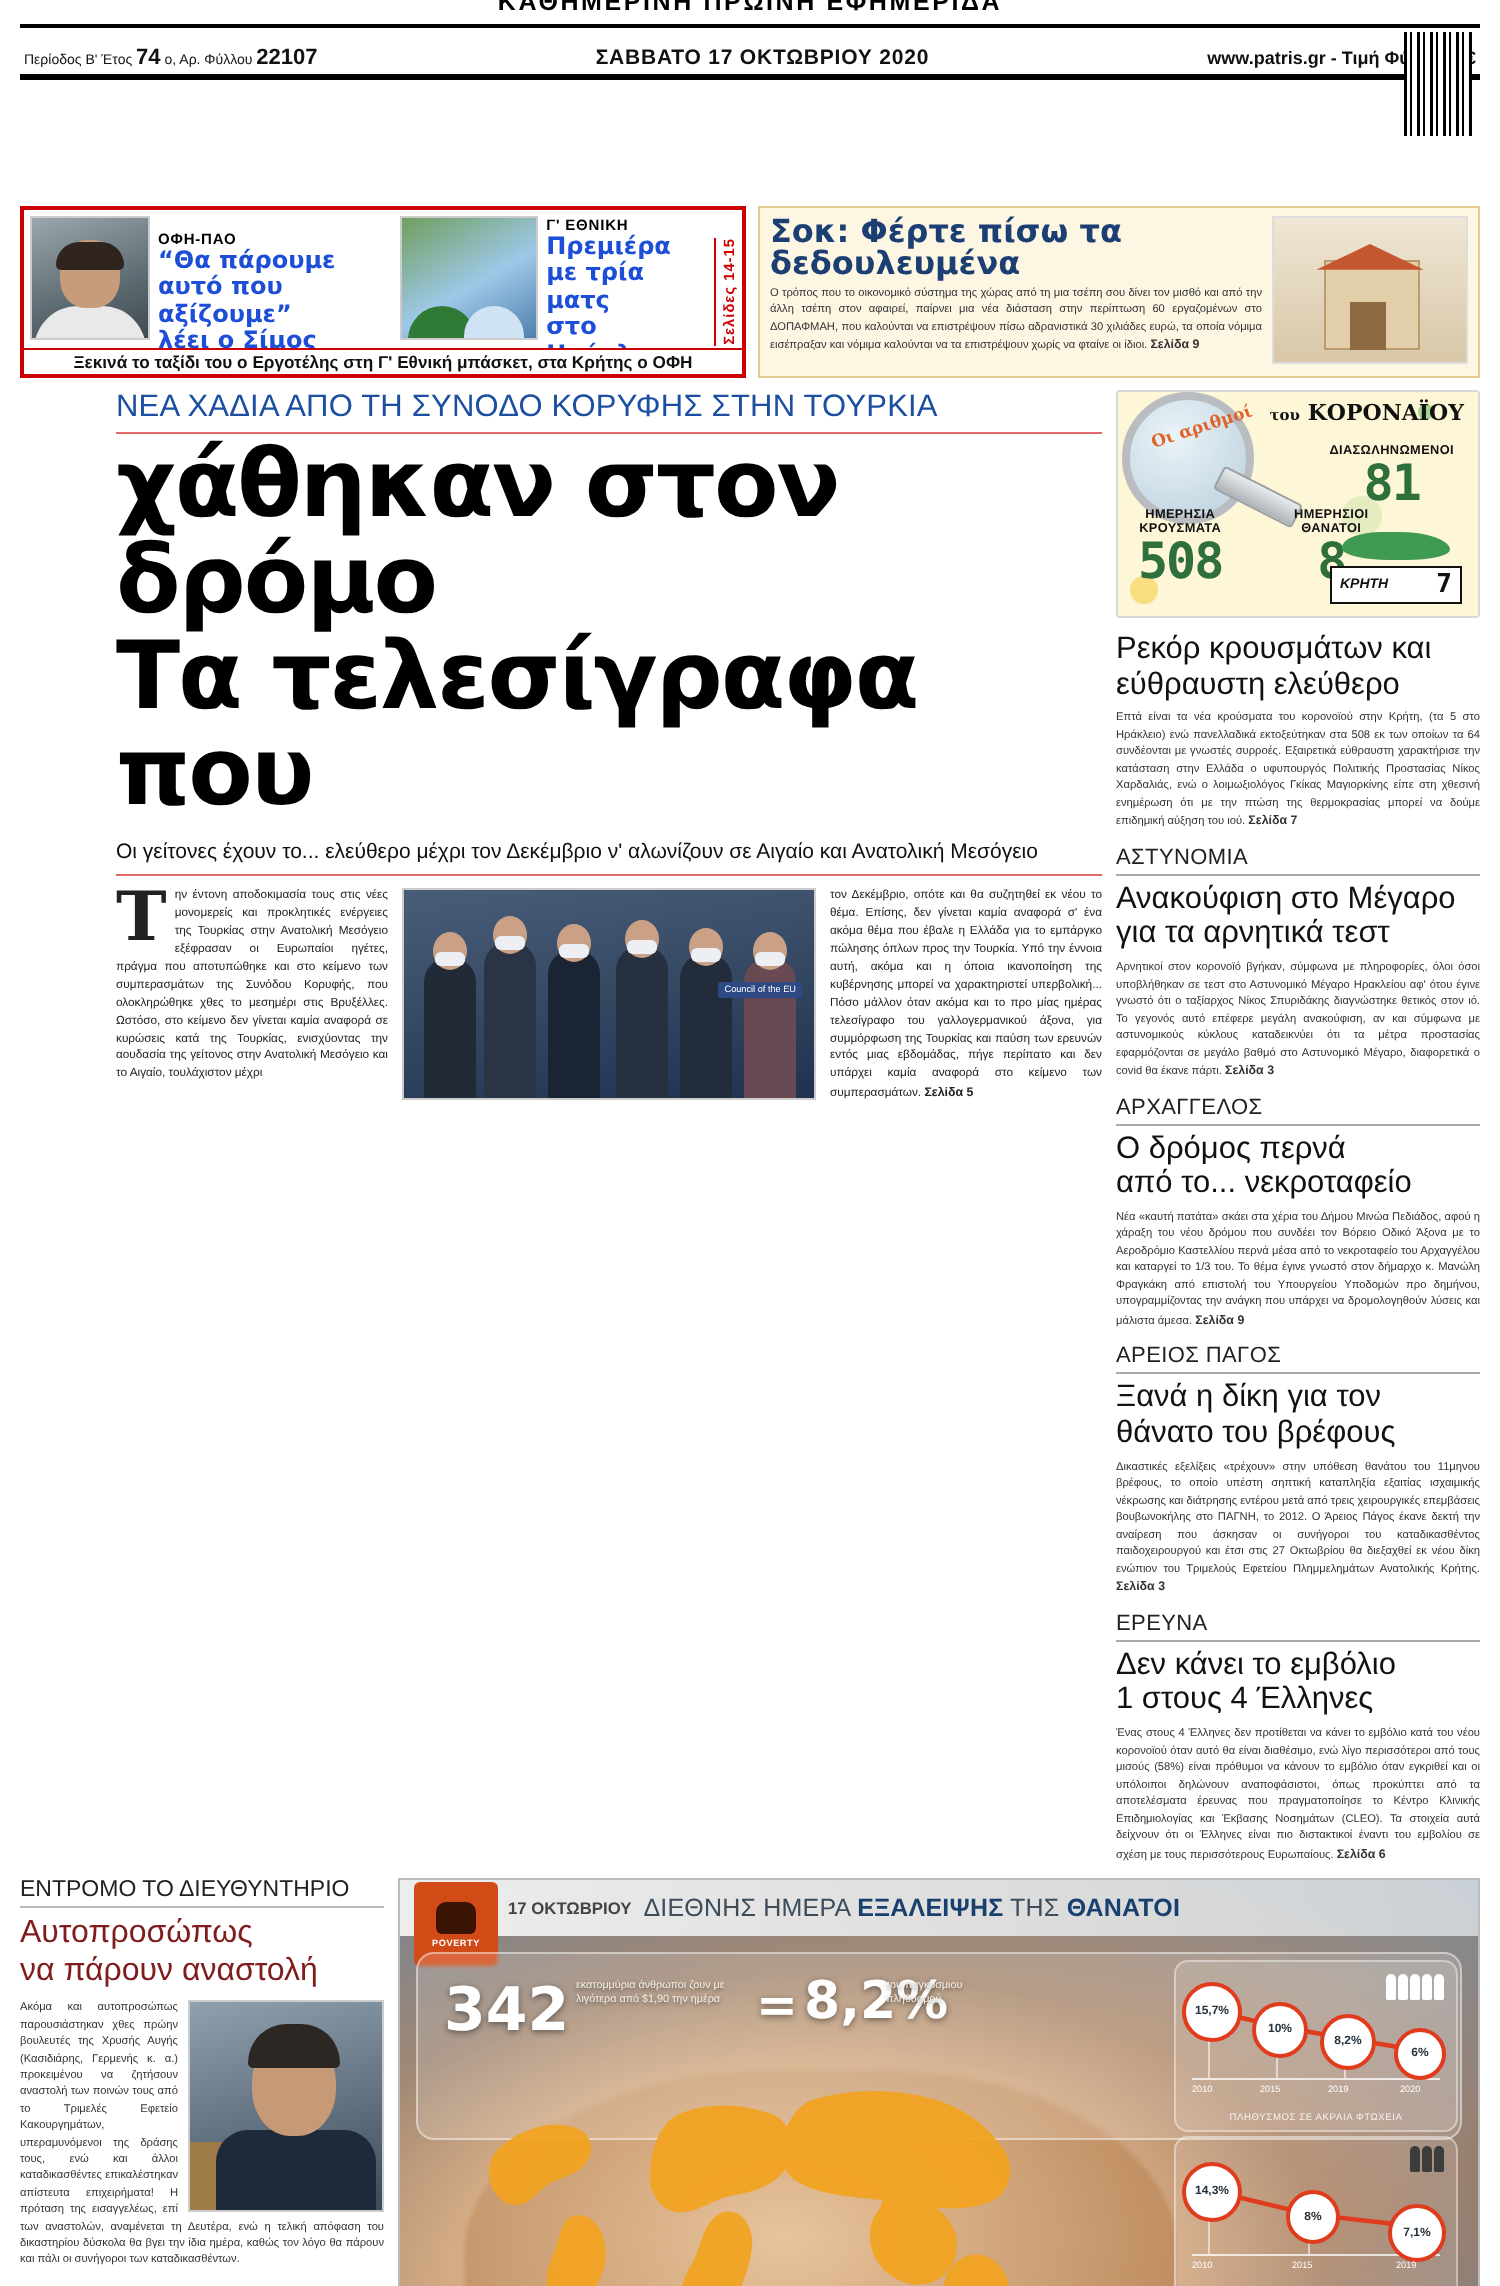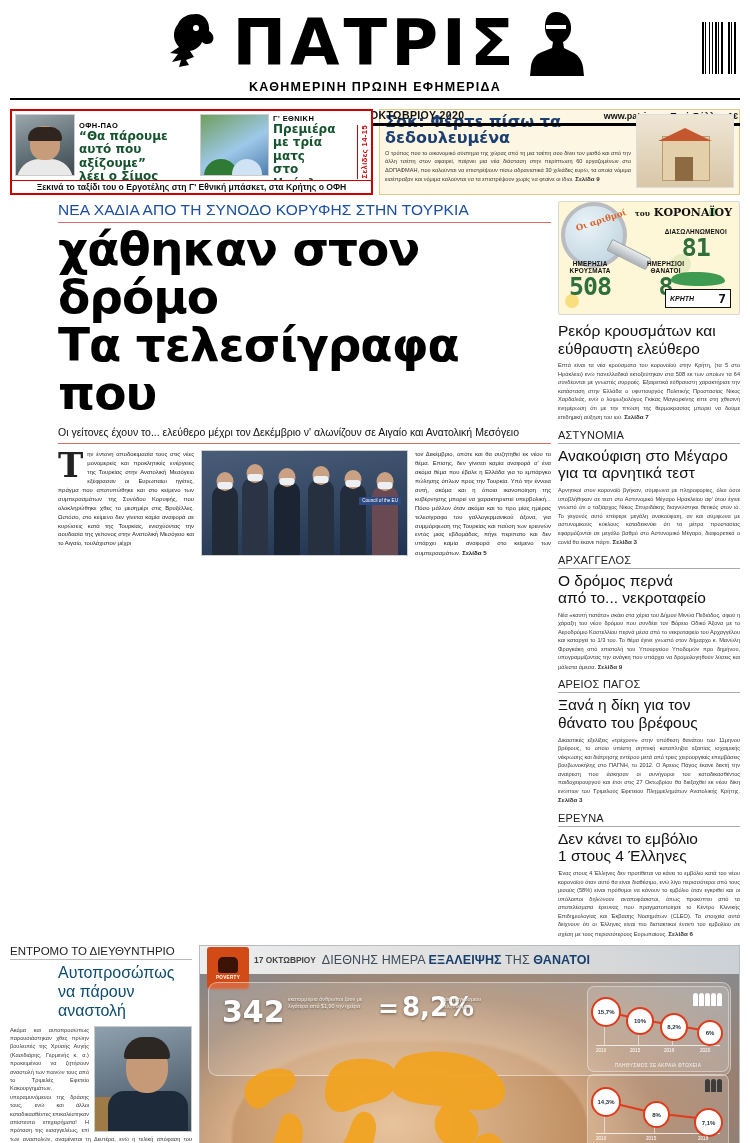--- a/index.html
+++ b/index.html
@@ -26,21 +26,21 @@
   .promo{display:flex;gap:6px;margin-top:5px;height:86px;}
   .promo-left{flex:0 0 363px;border:2px solid #c00;display:flex;position:relative;background:#fff;box-sizing:border-box;align-items:center;}
   .pl-main{display:flex;flex:1;padding:3px;gap:4px;}
   .ph-img{width:66px;height:60px;background:linear-gradient(160deg,#9aa7ad,#5d6b72 60%,#3f4a50);border:1px solid #ccc;position:relative;overflow:hidden;}
   .ph-img.ph2{width:76px;background:linear-gradient(150deg,#6f9f5e,#9ec8e8 55%,#4f7fae);}
   .ph-face{position:absolute;left:50%;top:46%;transform:translate(-50%,-50%);width:30px;height:34px;border-radius:46% 46% 42% 42%;background:#c69c7b;}
   .ph-hair{position:absolute;left:50%;top:20%;transform:translateX(-50%);width:34px;height:14px;border-radius:18px 18px 4px 4px;background:#30251e;}
   .ph-body{position:absolute;left:50%;bottom:-6px;transform:translateX(-50%);width:56px;height:22px;border-radius:24px 24px 0 0;background:#e9e9ea;}
   .pl-txt{display:flex;flex-direction:column;justify-content:center;}
   .kicker{font-size:7.5px;font-weight:bold;letter-spacing:.4px;color:#000;}
-  .pl-head{font-size:12px;font-weight:bold;line-height:1.12;color:#14532d;font-family:"DejaVu Sans",sans-serif;}
+  .pl-head{font-size:12px;font-weight:bold;line-height:1.12;color:#1d4ed8;font-family:"DejaVu Sans",sans-serif;}
   .promo-strap{position:absolute;left:0;right:0;bottom:0;text-align:center;font-size:8.6px;font-weight:bold;border-top:1px solid #c00;background:#fff;padding:1px 0;}
   .pages-tab{width:13px;background:#fff;border-left:1px solid #c00;display:flex;align-items:center;justify-content:center;}
   .pages-tab span{writing-mode:vertical-rl;transform:rotate(180deg);font-size:7.4px;font-weight:bold;color:#c00;letter-spacing:.5px;}
   .promo-right{flex:1;border:1px solid #e4c98c;background:#fdf6e3;display:flex;padding:4px 5px;gap:5px;box-sizing:border-box;}
   .pr-head{font-size:16px;font-weight:bold;color:#1c3f73;font-family:"DejaVu Sans",sans-serif;line-height:1;}
   .pr-body{font-size:5.6px;line-height:1.5;color:#333;text-align:justify;margin-top:3px;}
   .pr-img{flex:0 0 96px;height:72px;background:linear-gradient(180deg,#efe6d4,#d8c7a8);border:1px solid #ddd;position:relative;overflow:hidden;}
   .toy-house{position:absolute;left:26%;bottom:8%;width:48%;height:60%;background:#e3cfa9;border:1px solid #b99b6d;}
   .toy-roof{position:absolute;left:22%;bottom:64%;width:56%;height:18%;background:#c4572f;clip-path:polygon(0 100%,50% 0,100% 100%);}
   .toy-door{position:absolute;left:40%;bottom:8%;width:18%;height:34%;background:#8d6a42;}
@@ -88,21 +88,21 @@
   .rail-cat{font-size:11px;color:#222;letter-spacing:.2px;}
   .rail-cat-rule{border-top:1px solid #aaa;margin:2px 0 3px;}
   .rail-head{font-size:15.5px;line-height:1.14;color:#111;}
   .rail-body{font-size:5.6px;line-height:1.52;text-align:justify;color:#333;margin-top:4px;}
 
   
   .mid{display:flex;gap:7px;margin-top:7px;}
   .mid-left{flex:0 0 182px;}
   .ml-kicker{font-size:11.5px;color:#222;}
   .ml-rule{border-top:1px solid #bbb;margin:2px 0 3px;}
-  .ml-head{font-size:16px;line-height:1.2;color:#0c4a6e;margin-left:48px;}
+  .ml-head{font-size:16px;line-height:1.2;color:#7f1d1d;}
   .ml-body{font-size:5.6px;line-height:1.5;text-align:justify;margin-top:5px;color:#333;}
   .ml-photo{float:right;width:96px;height:104px;margin:0 0 3px 5px;background:linear-gradient(165deg,#8fa0ae,#3c4b59);position:relative;overflow:hidden;border:1px solid #ccc;}
   .mlp-head{position:absolute;left:32%;top:16%;width:42px;height:50px;border-radius:46%;background:#c79a77;}
   .mlp-hair{position:absolute;left:30%;top:10%;width:46px;height:22px;border-radius:22px 22px 3px 3px;background:#2d2723;}
   .mlp-suit{position:absolute;left:14%;bottom:0;width:80px;height:40px;background:#1d2a39;border-radius:16px 16px 0 0;}
   .mlp-chair{position:absolute;left:0;bottom:0;width:42px;height:34px;background:#9d7a46;}
 
   
   .mid-right{flex:1;min-width:0;}
   .info{position:relative;height:318px;overflow:hidden;background:linear-gradient(160deg,#7f98ad 0%,#c8a98c 42%,#b98a6a 66%,#6f92ad 100%);border:1px solid #bbb;}
@@ -135,31 +135,20 @@
   .tick{position:absolute;width:1px;background:rgba(255,255,255,.55);}
   .ppl{position:absolute;display:flex;gap:1px;}
   .ppl i{display:block;width:5px;height:13px;background:#fff;border-radius:3px 3px 1px 1px;}
 </style>
 </head>
 <body>
 
 <div class="page">
 
   <div class="masthead">
-    <div class="mh-inner">
-      <svg class="head-face" viewBox="0 0 56 66">
-        <path d="M30 4c9 0 14 8 13 17 5 3 6 9 2 12-3 2-7 1-9-1-2 5-7 8-12 9l4 6-8 3 3 5-10 2 2-7-9 2 6-8-8-1 9-6c-6-6-7-16-1-23C15 7 22 4 30 4z" fill="#000"></path>
-        <circle cx="30" cy="18" r="3" fill="#fff"></circle>
-      </svg>
-      <div class="logo-word">ΠΑΤΡΙΣ</div>
-      <svg class="head-face" viewBox="0 0 56 66">
-        <path d="M28 2c10 0 16 8 15 18-1 6-4 10-8 12l1 6 10 5c5 3 8 8 9 14l1 9H2l1-10c1-7 5-12 11-14l10-4 1-6c-5-3-8-8-8-15C17 9 20 2 28 2z" fill="#000"></path>
-        <rect x="18" y="15" width="20" height="4" fill="#fff"></rect>
-      </svg>
-    </div>
     <div class="sub-title">ΚΑΘΗΜΕΡΙΝΗ ΠΡΩΙΝΗ ΕΦΗΜΕΡΙΔΑ</div>
     <div class="barcode"></div>
     <div class="mh-rule"></div>
     <div class="mh-meta">
       <div class="left">
         <span>Περίοδος Β' Έτος</span>
         <span class="big">74</span>
         <span>ο, Αρ. Φύλλου</span>
         <span class="big">22107</span>
       </div>

